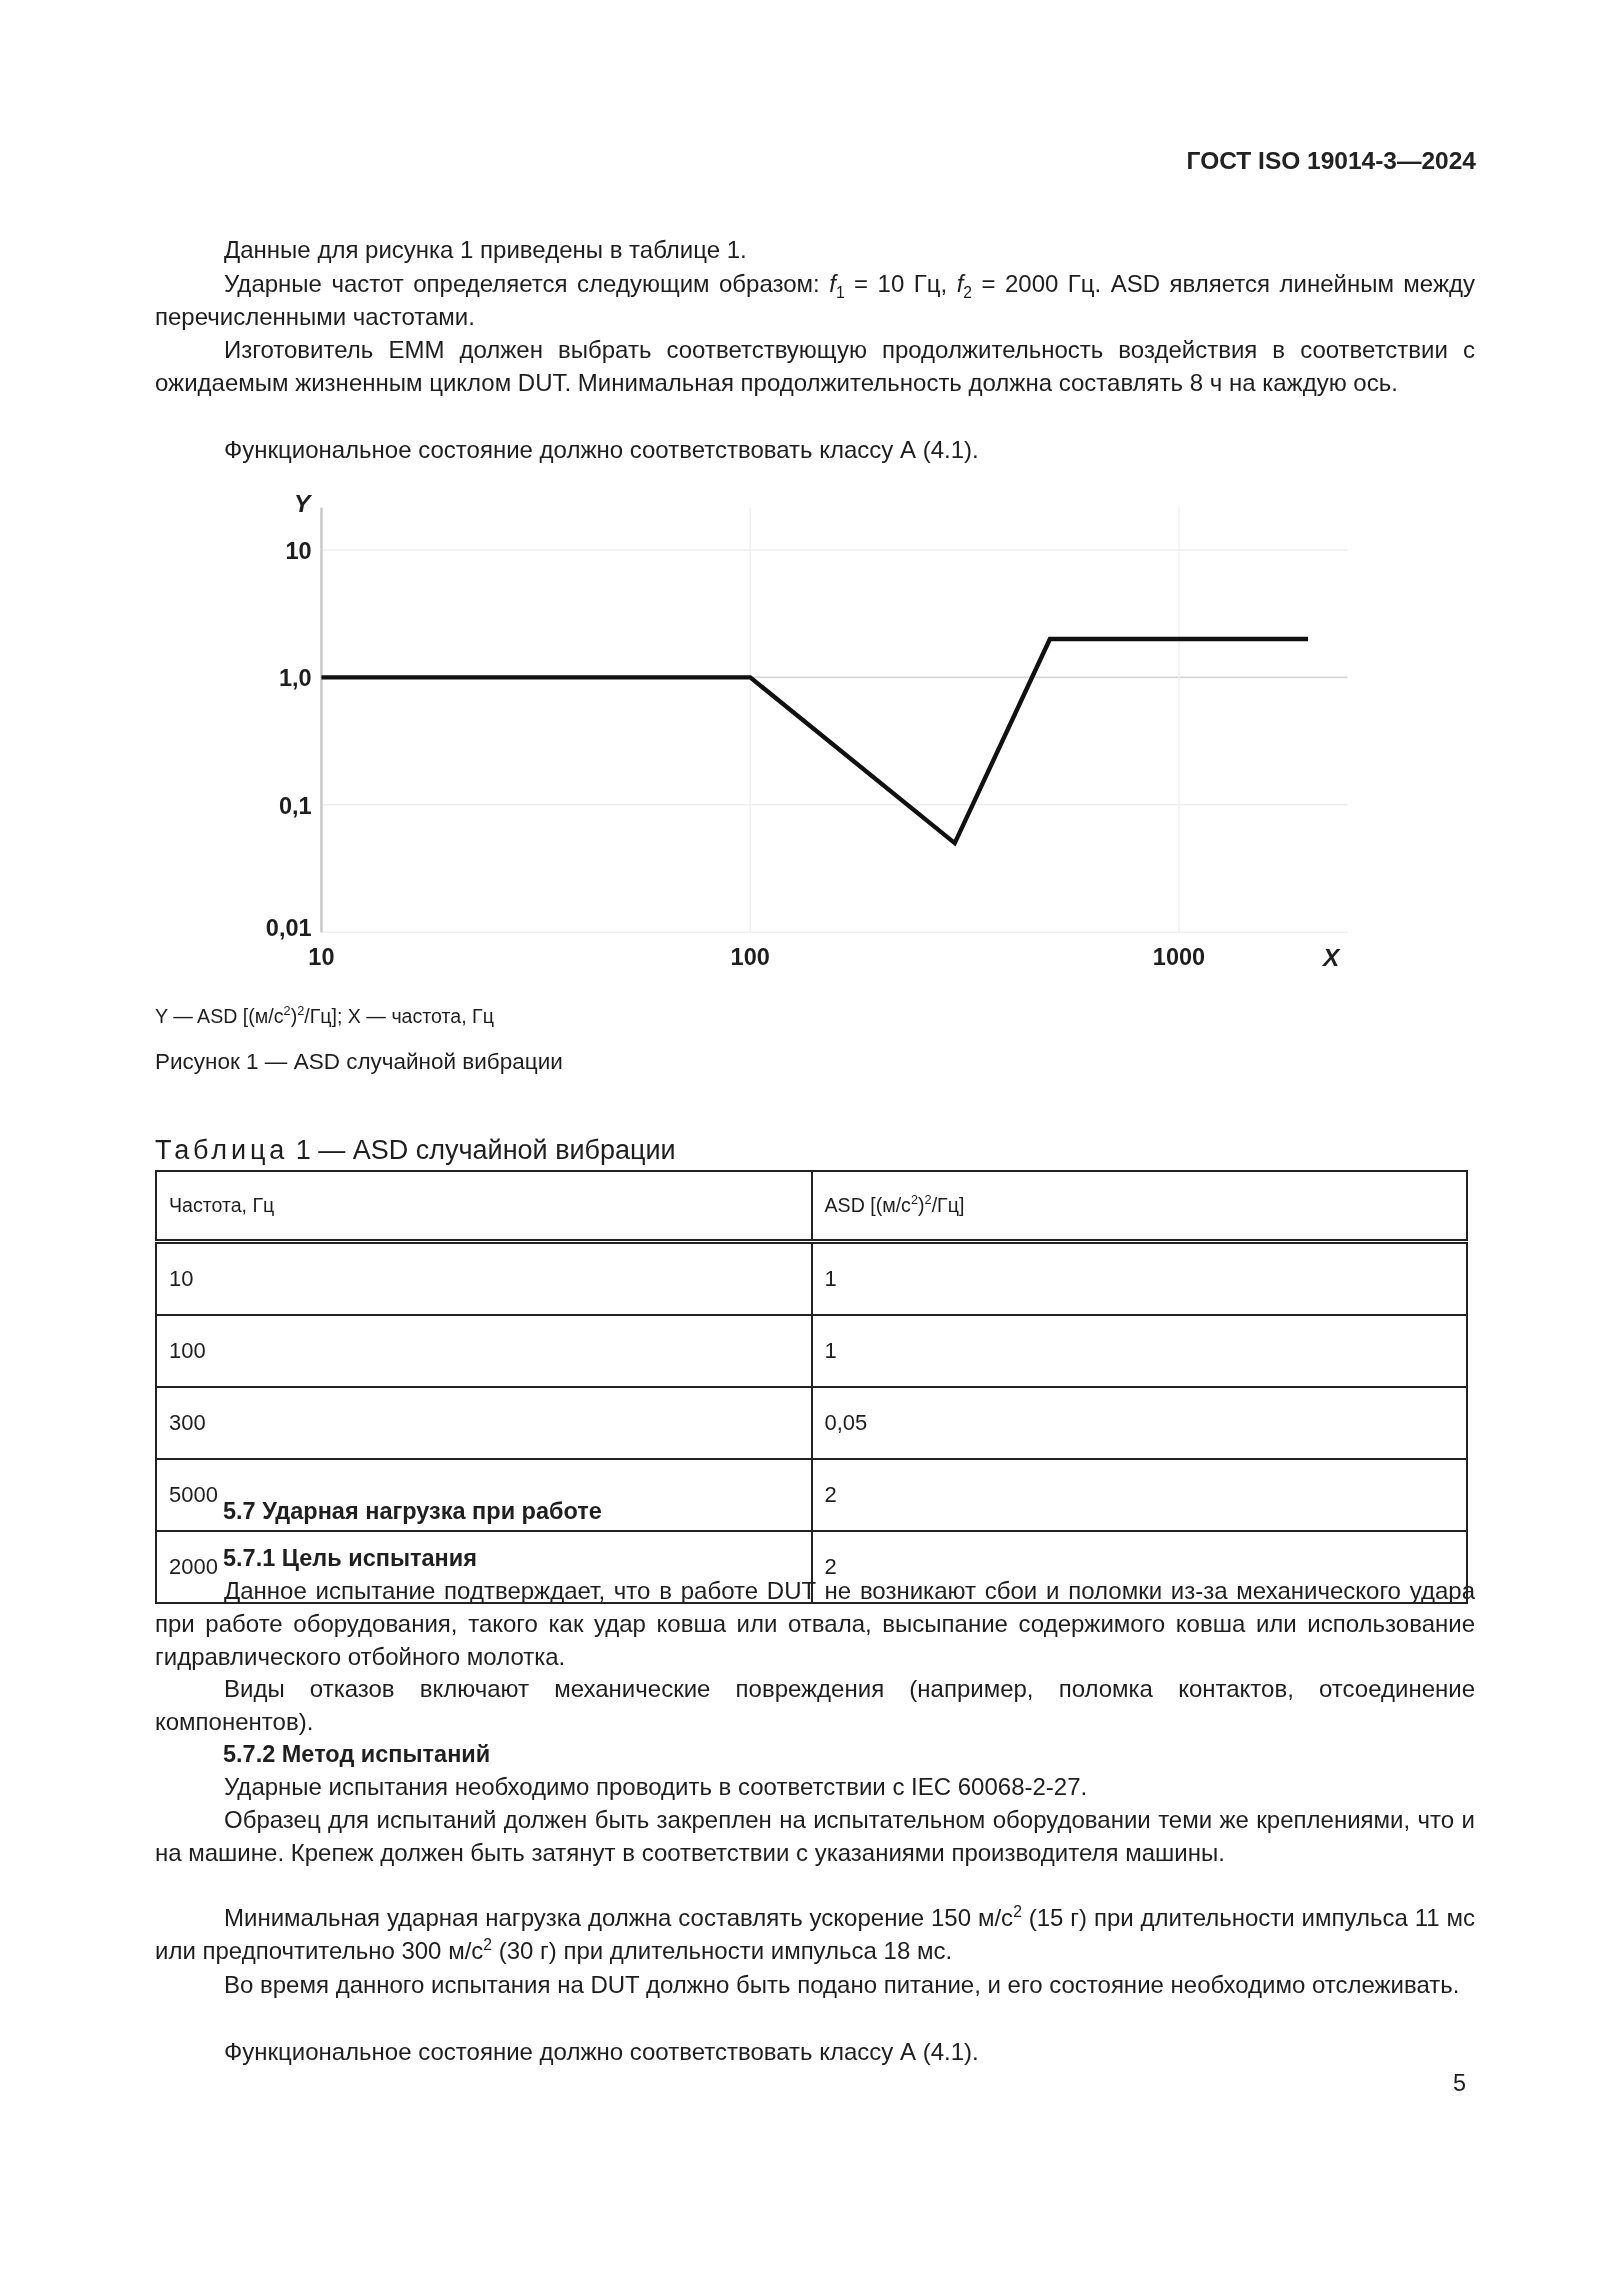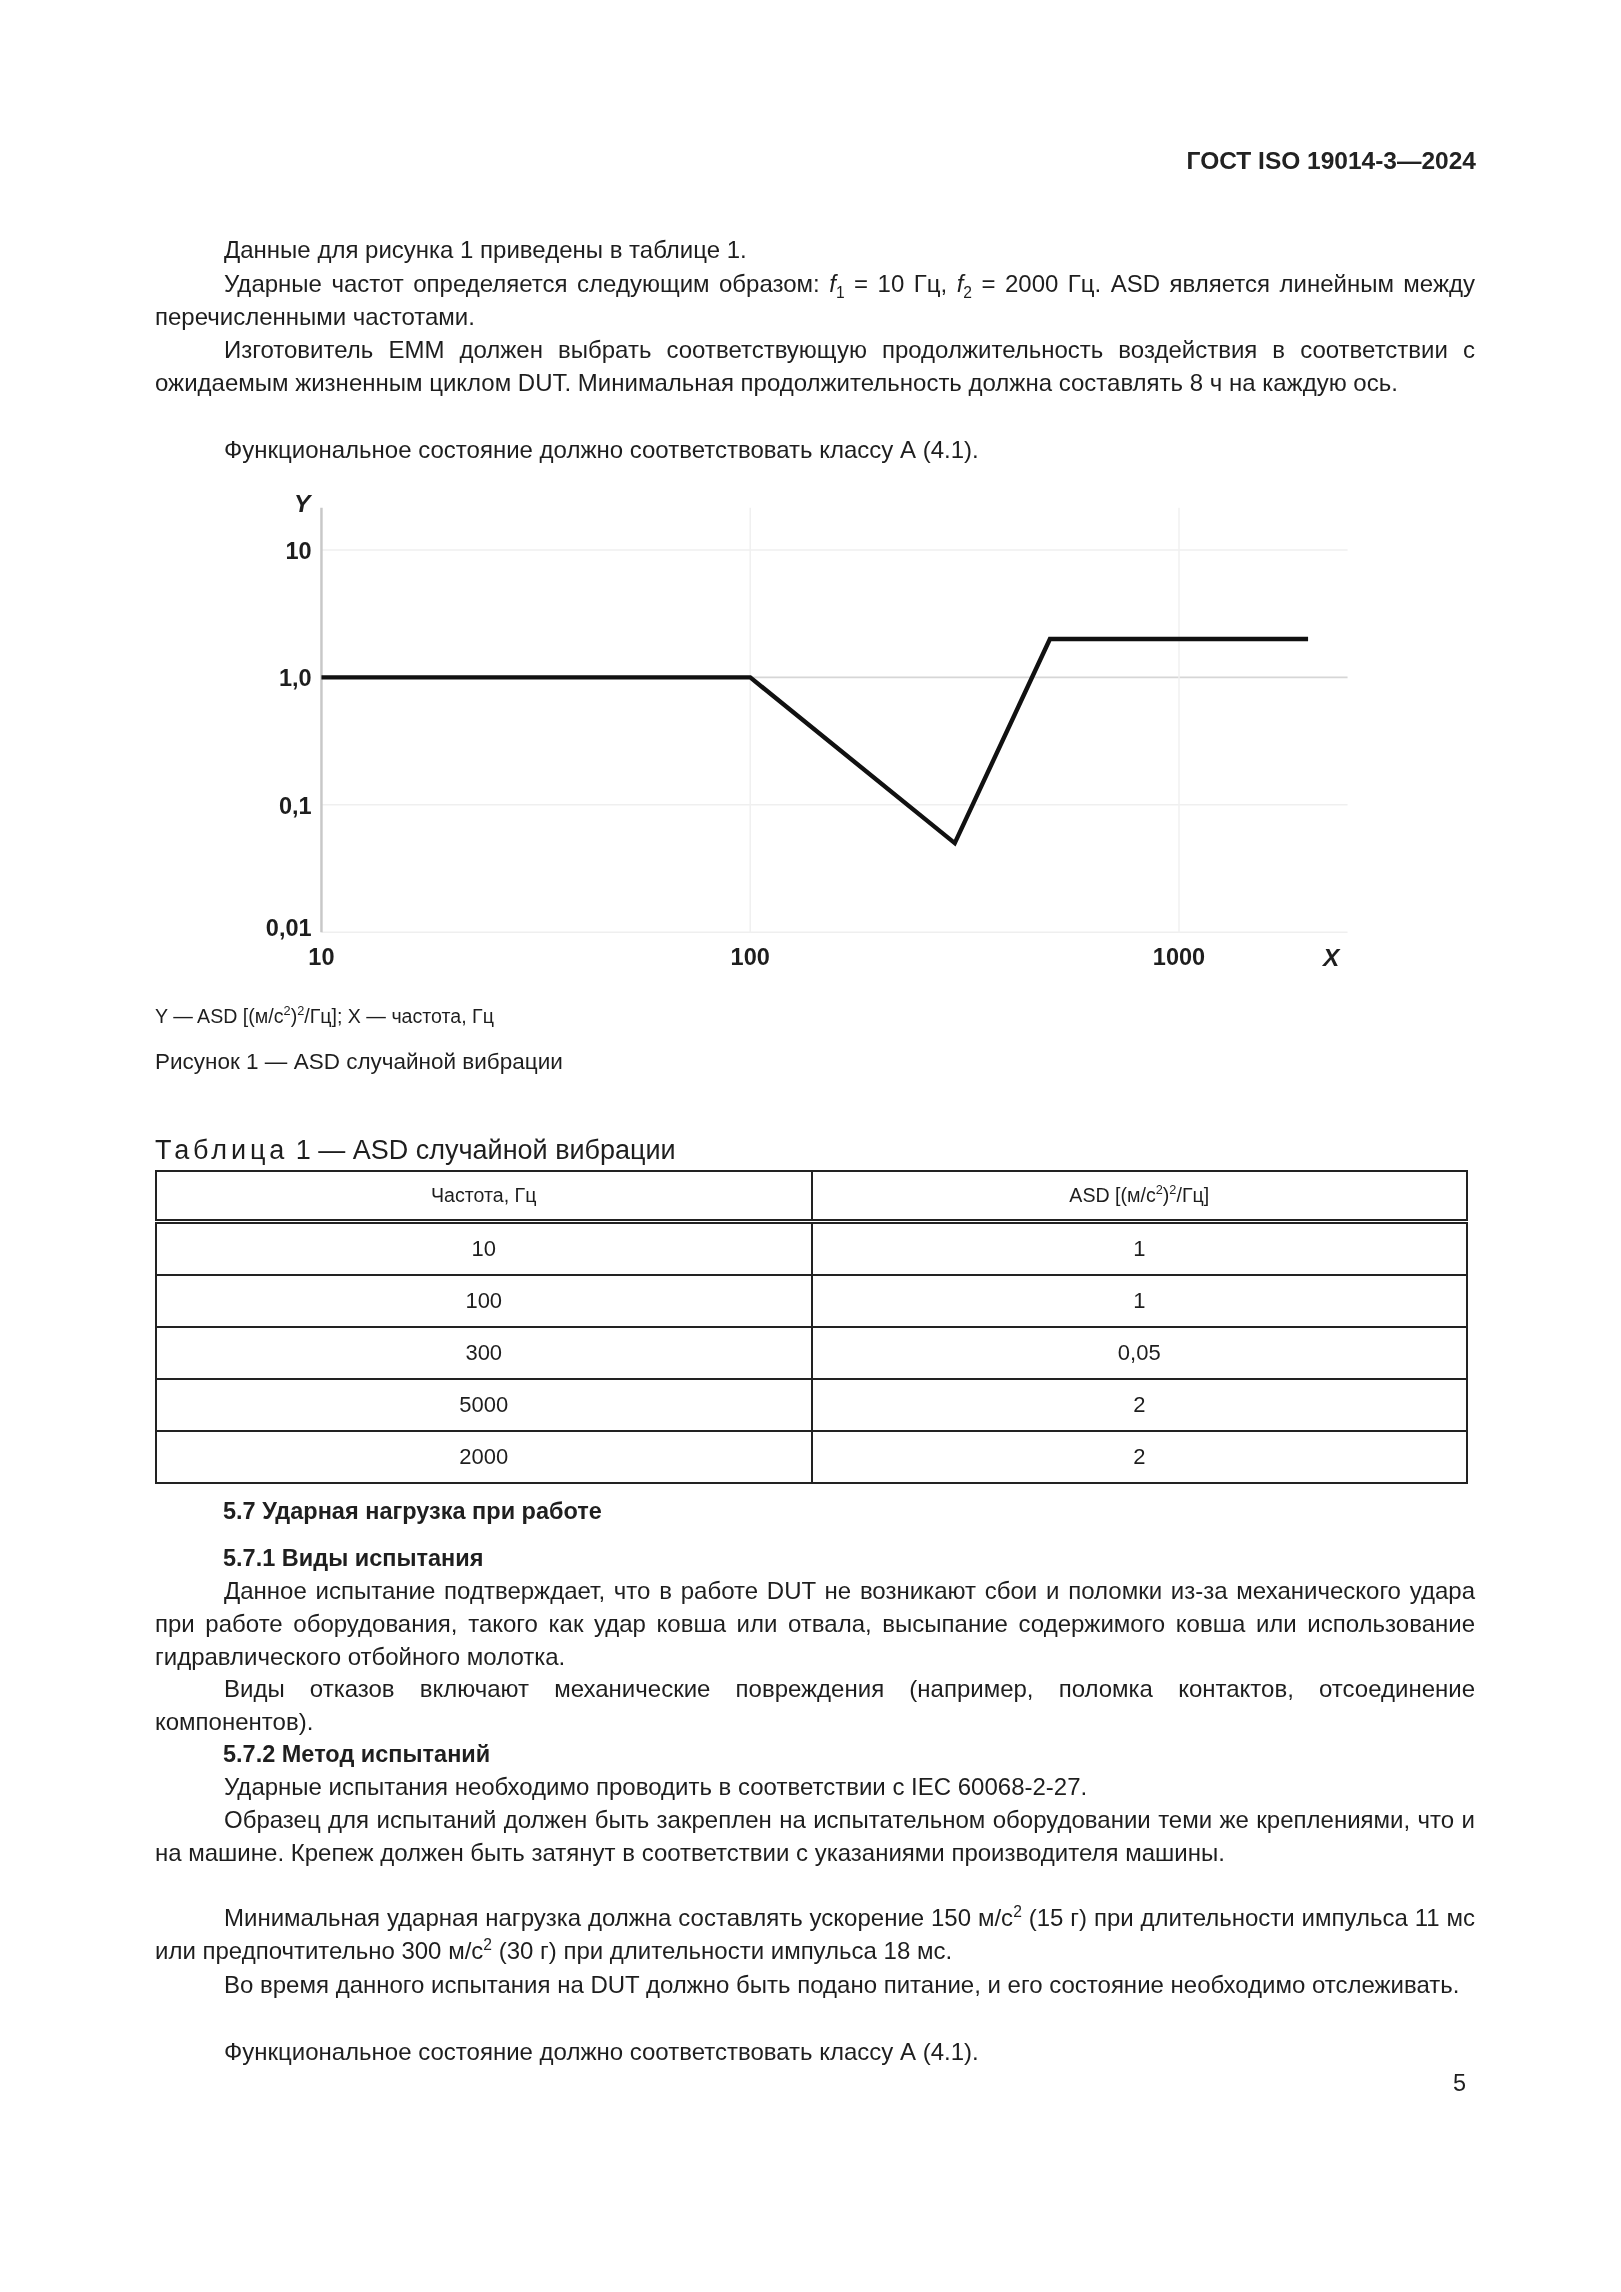--- a/index.html
+++ b/index.html
@@ -17,21 +17,21 @@
 
   
   #chart { position: absolute; left: 0; top: 0; }
   .cap { position: absolute; left: 155px; width: 1320px; margin: 0; }
   .cap.small { font-size: 19.6px; top: 1005px; }
   .cap.big { font-size: 22.5px; top: 1049px; }
 
   .tbl-title { position: absolute; left: 155px; top: 1135px; font-size: 27px; }
   .tbl-title .sp { letter-spacing: 3.9px; }
   table.data { position: absolute; left: 155px; top: 1170px; width: 1313px; border-collapse: collapse; }
-  table.data td, table.data th { border: 2.9px solid #222; text-align: center; font-weight: normal; padding: 2px; }
+  table.data td, table.data th { border: 2.9px solid #222; text-align: left; font-weight: normal; padding: 12px; }
   table.data th { height: 43px; font-size: 19.6px; border-bottom: 5.9px double #222; }
   table.data td { height: 46px; font-size: 22px; }
   table.data td:first-child, table.data th:first-child { width: 50%; }
 
   .pagenum { left: 1453px; top: 2070px; font-size: 23.5px; }
 </style>
 </head>
 <body>
 
 <div class="abs hdr">ГОСТ ISO 19014-3—2024</div>
@@ -103,21 +103,21 @@
         <td>2</td>
       </tr>
     <tr>
         <td>2000</td>
         <td>2</td>
       </tr>
   </tbody>
 </table>
 
 <h2 class="h2" style="top:1498px;text-align:center;">5.7 Ударная нагрузка при работе</h2>
-<h3 class="h2" style="top:1545px;">5.7.1 Виды испытания</h3>
+<h3 class="h2" style="top:1545px;">5.7.1 Цель испытания</h3>
 <p class="para last-left" style="top:1574px;">Данное испытание подтверждает, что в работе DUT не возникают сбои и поломки из-за механического удара при работе оборудования, такого как удар ковша или отвала, высыпание содержимого ковша или использование гидравлического отбойного молотка.</p>
 <p class="para last-left" style="top:1672px;">Виды отказов включают механические повреждения (например, поломка контактов, отсоединение компонентов).</p>
 <h3 class="h2" style="top:1741px;">5.7.2 Метод испытаний</h3>
 <p class="para last-left" style="top:1770px;">Ударные испытания необходимо проводить в соответствии с IEC 60068-2-27.</p>
 <p class="para last-left" style="top:1803px;">Образец для испытаний должен быть закреплен на испытательном оборудовании теми же креплениями, что и на машине. Крепеж должен быть затянут в соответствии с указаниями производителя машины.</p>
 <p class="para last-left" style="top:1901px;"><span>Минимальная ударная нагрузка должна составлять ускорение 150 м/с</span><sup>2</sup><span> (15 г) при длительности импульса 11 мс или предпочтительно 300 м/с</span><sup>2</sup><span> (30 г) при длительности импульса 18 мс.</span></p>
 <p class="para last-left" style="top:1968px;">Во время данного испытания на DUT должно быть подано питание, и его состояние необходимо отслеживать.</p>
 <p class="para last-left" style="top:2035px;">Функциональное состояние должно соответствовать классу А (4.1).</p>
 
 <div class="abs pagenum">5</div>

